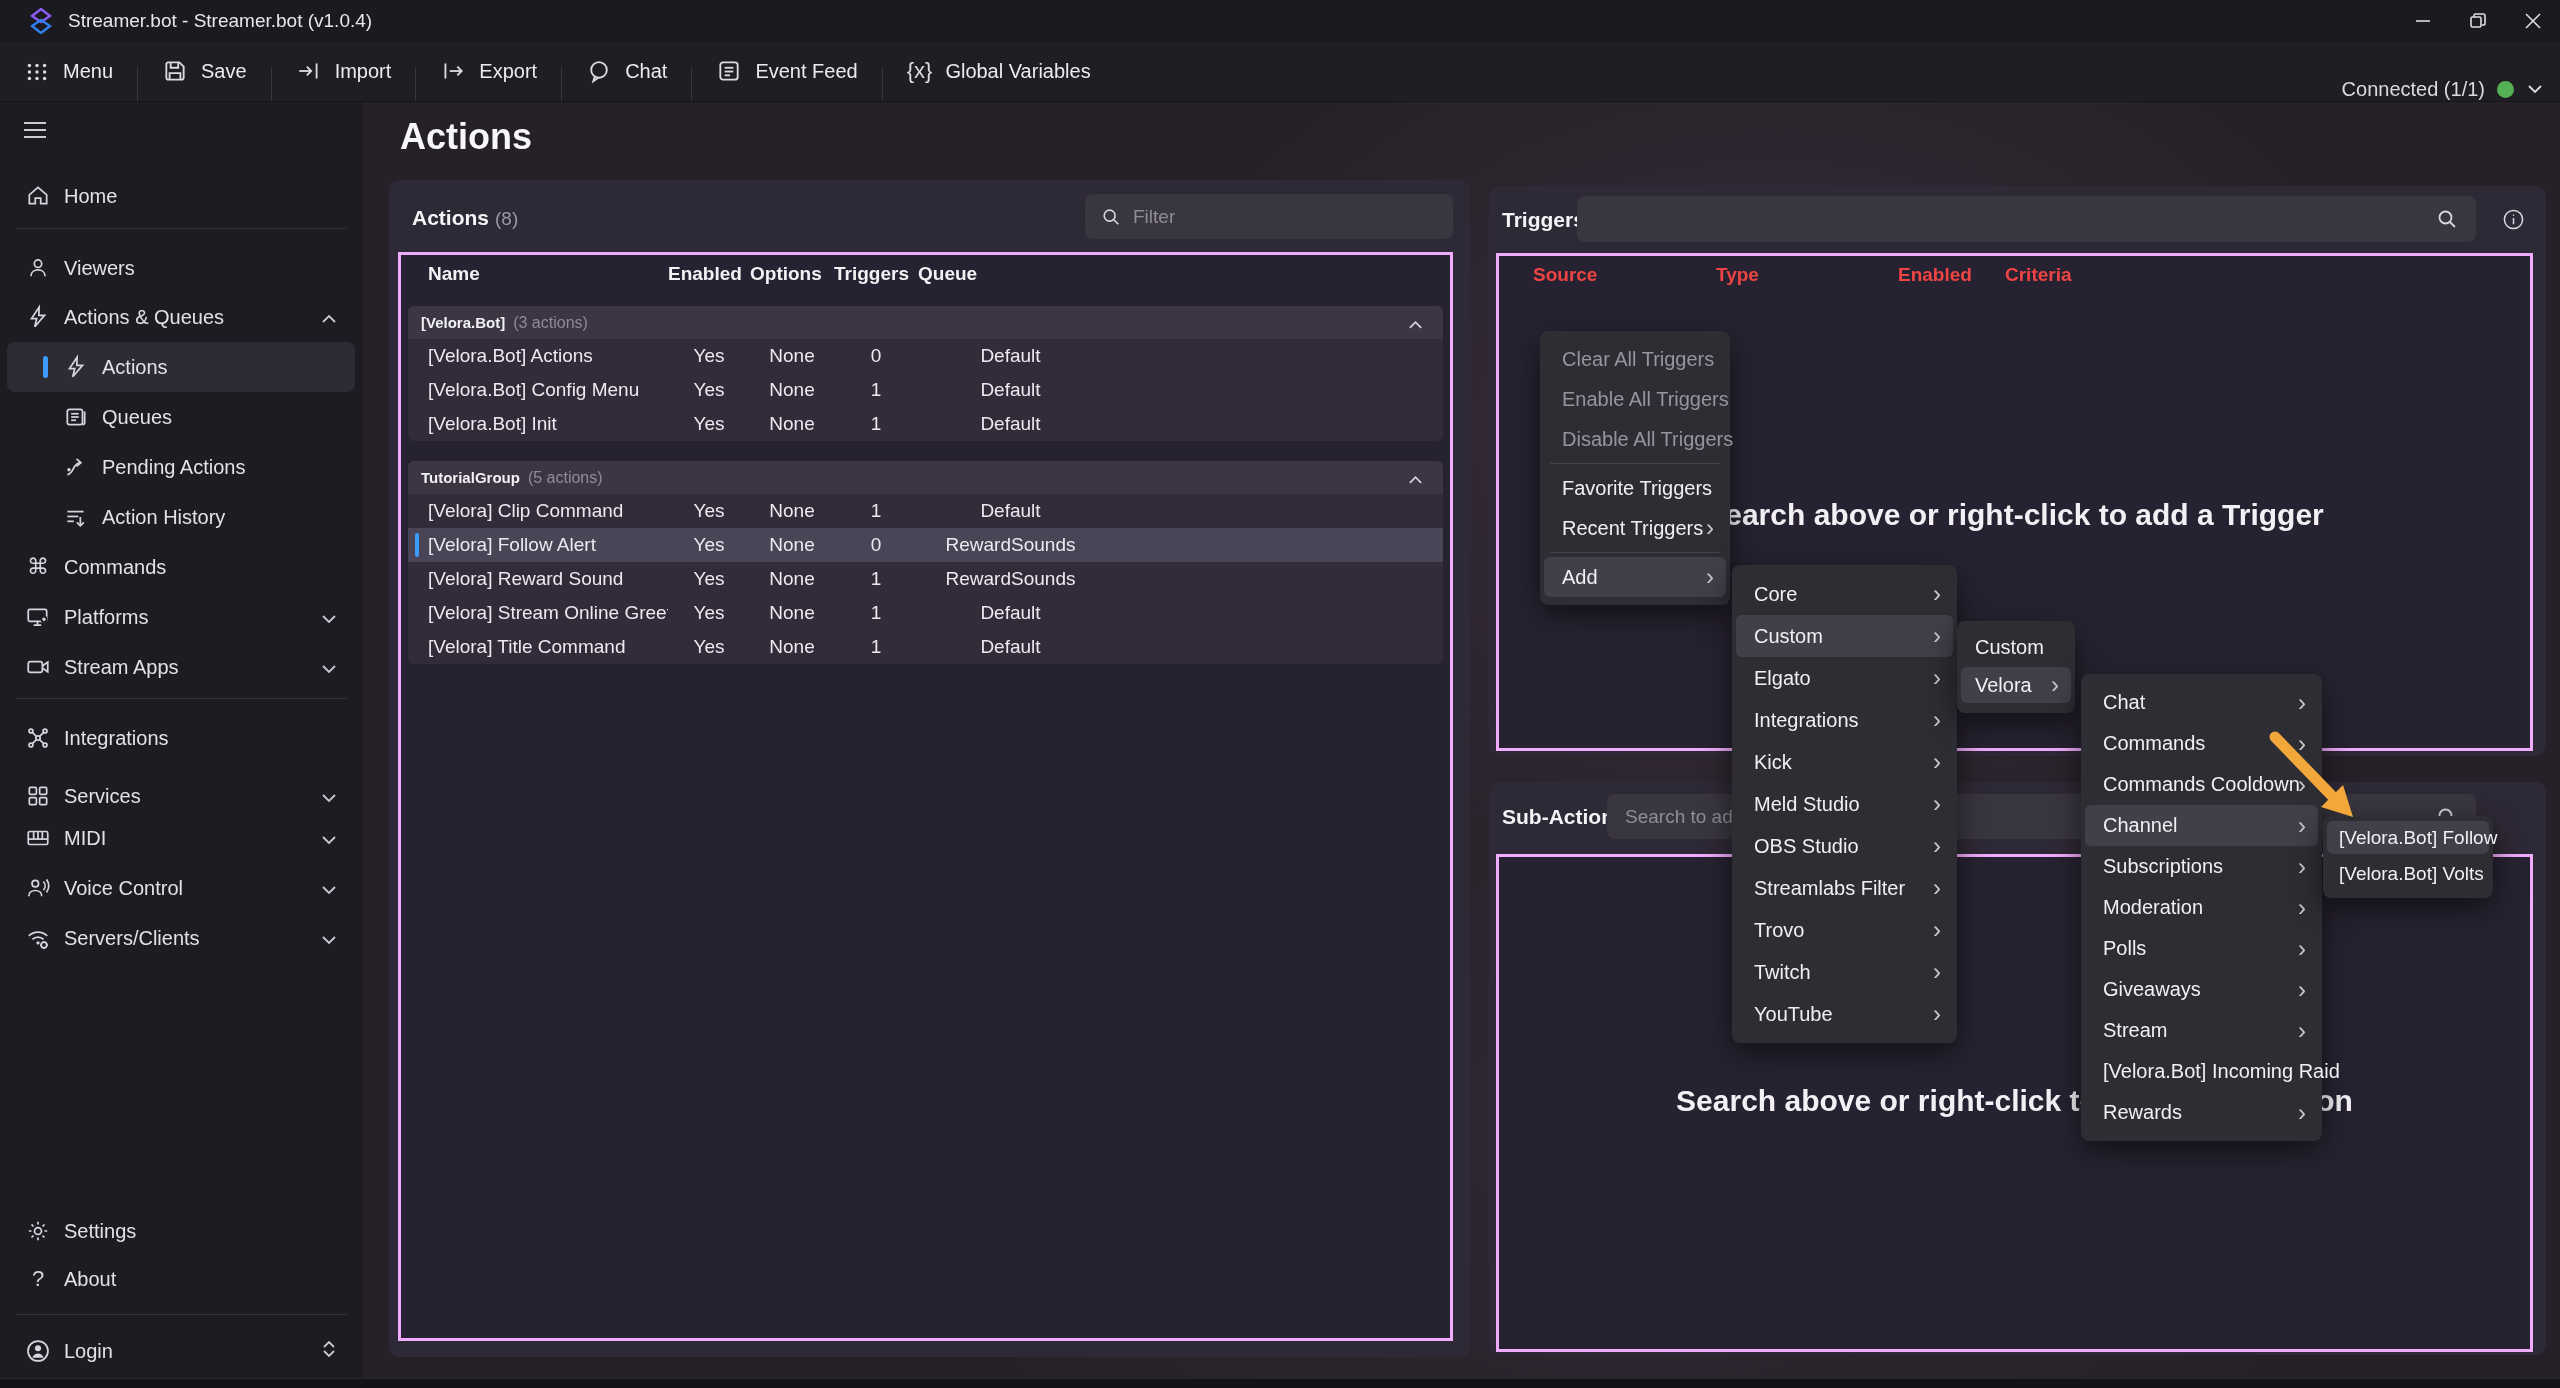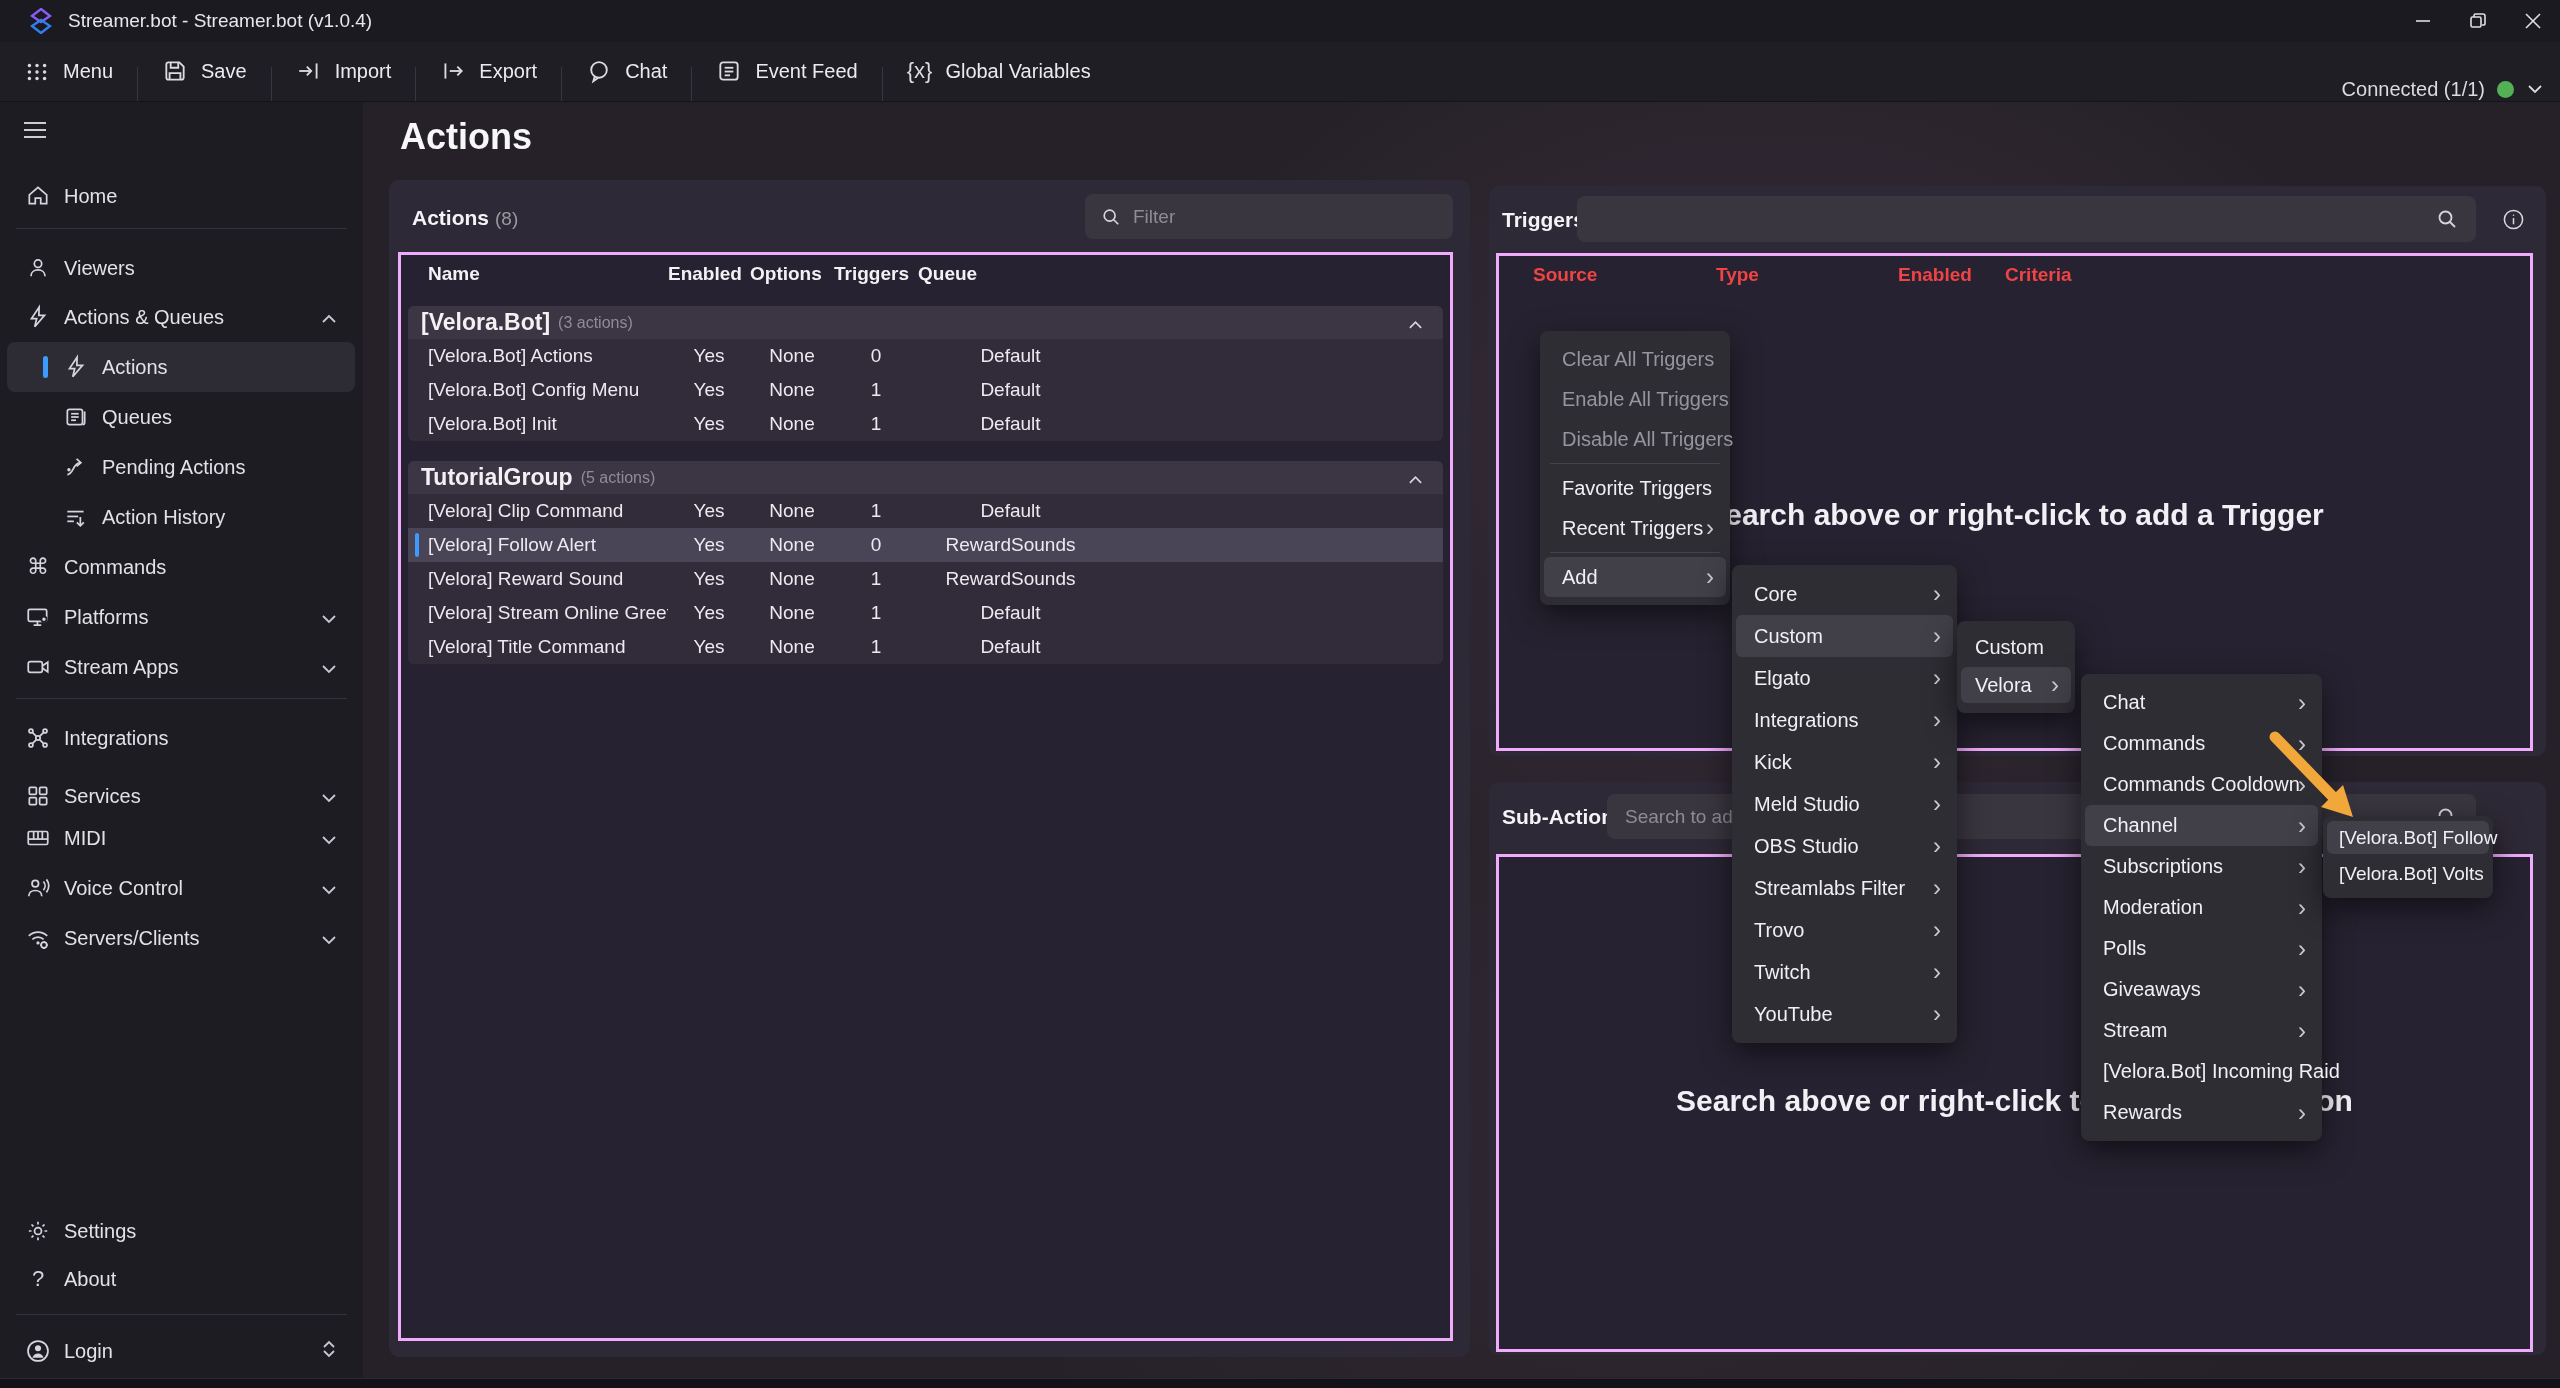--- a/index.html
+++ b/index.html
@@ -81,21 +81,21 @@
   #triggers-table { left:7px; top:67px; width:1037px; height:498px; }
   #subactions-table { left:7px; top:72px; width:1037px; height:498px; }
 
   .ahead { display:grid; grid-template-columns:240px 82px 84px 84px 185px; padding-left:27px;
     height:37px; align-items:center; font-size:19px; font-weight:700; color:#f2f1f4; }
   .tgroup { margin:0 7px; border-radius:6px; overflow:hidden; background:#322c3a; }
   .tgroup.first { margin-top:14px; }
   .tgroup.second { margin-top:20px; }
   .tgroup-head { position:relative; height:33px; background:#3b3544; display:flex; align-items:center;
     padding-left:13px; }
-  .g-name { font-size:23px; font-weight:700; color:#f2f1f4; }
+  .g-name { font-size:15px; font-weight:700; color:#f2f1f4; }
   .g-count { font-size:16px; color:#8f8c97; margin-left:8px; }
   .g-chev { position:absolute; right:20px; top:10px; }
   .g-chev svg { stroke:#d8d6dd; stroke-width:1.8; fill:none; }
   .trow { position:relative; display:grid; grid-template-columns:240px 82px 84px 84px 185px;
     padding-left:20px; height:34px; align-items:center; font-size:19px; color:#eceaf0; }
   .trow .c { white-space:nowrap; overflow:hidden; }
   .trow .v { text-align:center; }
   .trow.selected { background:#4a4556; }
   .row-pill { position:absolute; left:7px; top:5px; width:4px; height:24px; border-radius:2px; background:#3b9bff; }
 

